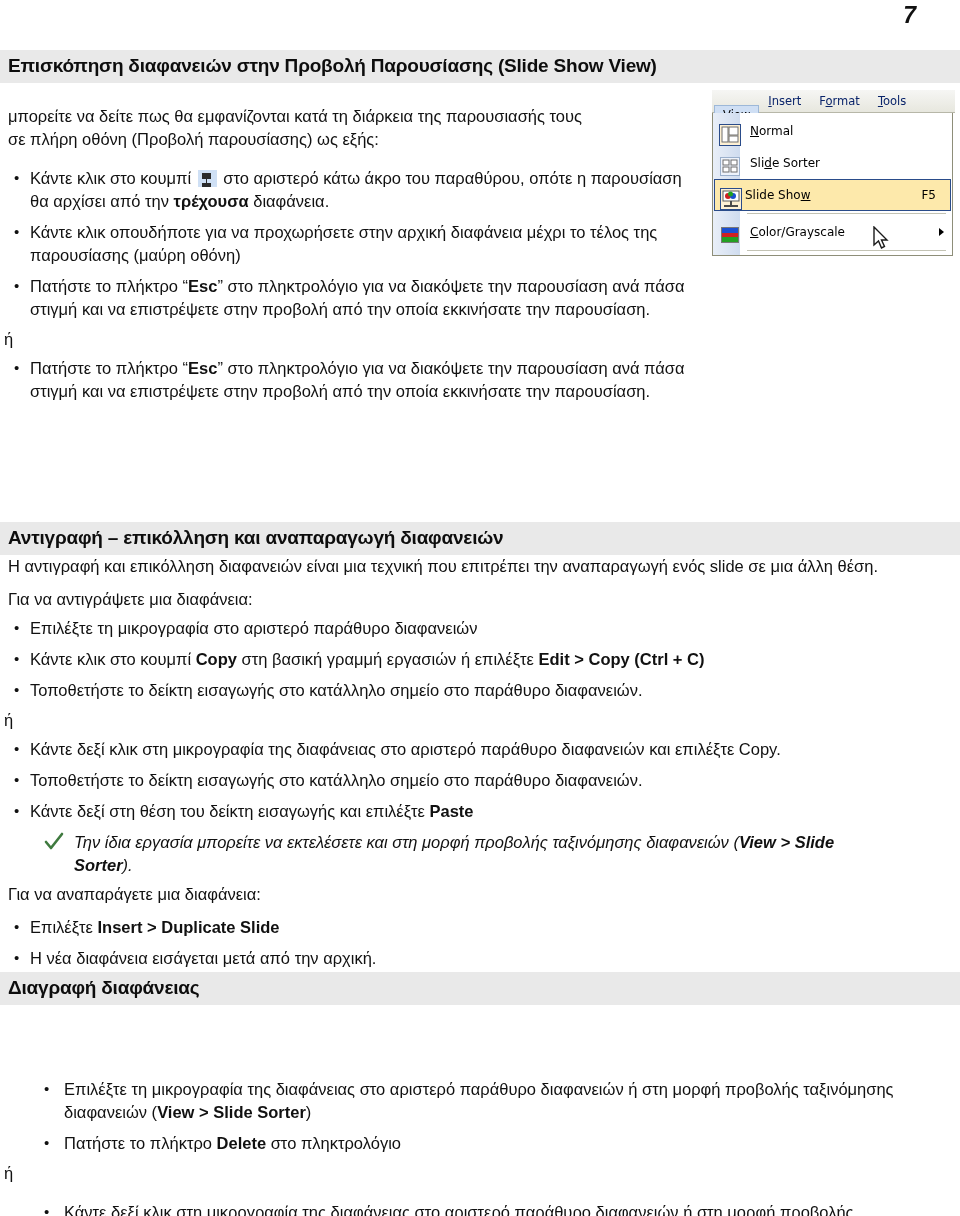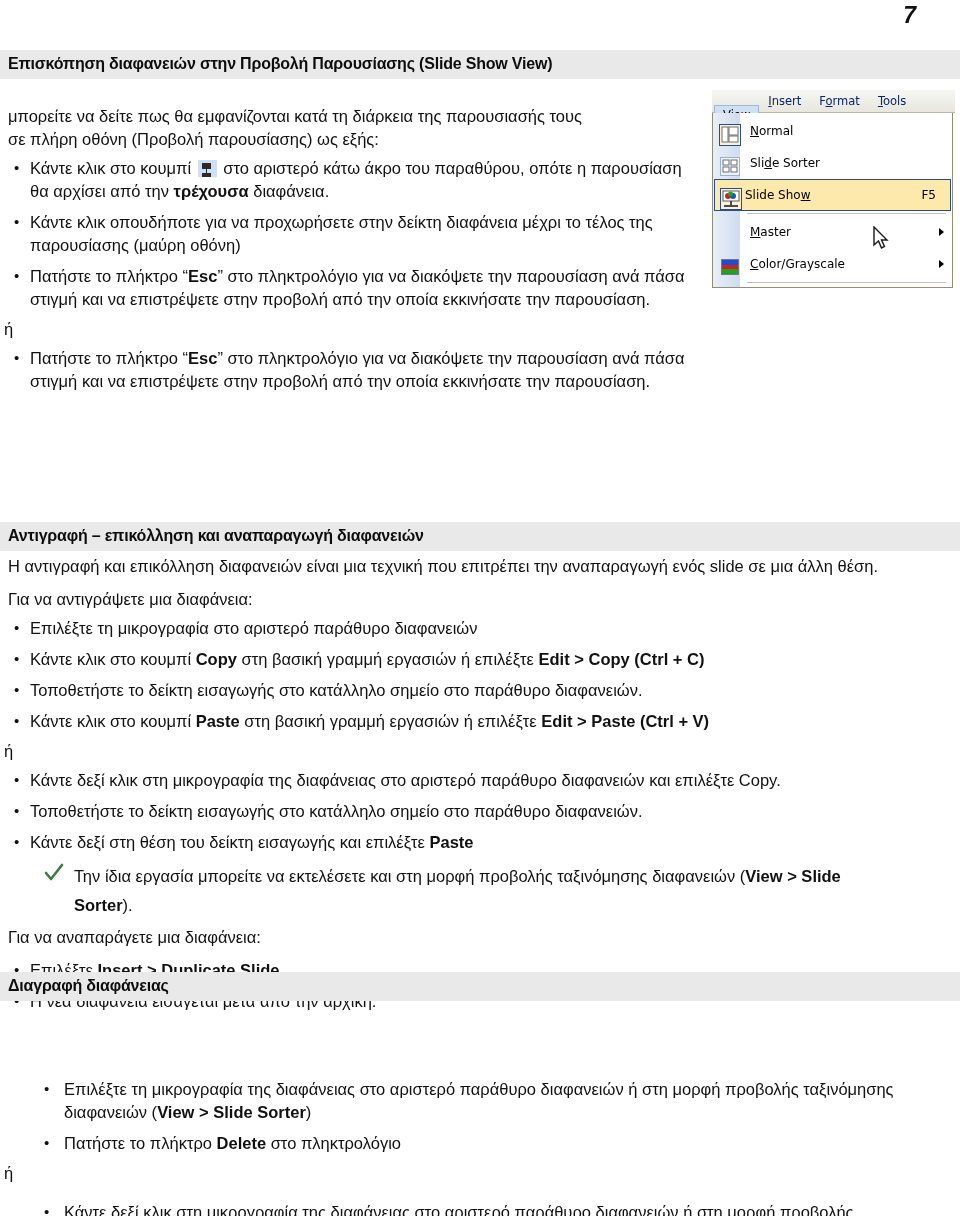--- a/index.html
+++ b/index.html
@@ -18,21 +18,21 @@
     position:absolute;top:2px;right:44px;
     font-size:23px;font-weight:bold;font-style:italic;
     color:#111;
   }
 
   
   .section-band{
     background:#e9e9e9;
     padding:5px 8px 6px 8px;
     margin:0;
-    font-size:16px;
+    font-size:19px;
     font-weight:bold;
     color:#0d0d0d;
     letter-spacing:-0.2px;
   }
 
   
   .para{
     font-size:16.5px;
     line-height:23px;
     margin:10px 0 0 8px;
@@ -94,22 +94,23 @@
                -1px 4px 0 0 #2b2b2b,0 4px 0 0 #2b2b2b,1px 4px 0 0 #2b2b2b,
                2px 4px 0 0 #2b2b2b,3px 4px 0 0 #2b2b2b,4px 4px 0 0 #2b2b2b;
   }
 
   
   .note{
     position:relative;
     margin:8px 0 0 44px;
     padding-left:30px;
     font-size:16.5px;
-    line-height:29px;
+    line-height:23px;
     width:820px;
+    font-style:italic;
   }
   .check-icon{
     position:absolute;left:0;top:1px;
     width:20px;height:20px;
   }
 
   
   .menu-shot{
     position:absolute;
     left:712px;top:90px;
@@ -222,26 +223,26 @@
   <div class="section-band" style="position:absolute;left:0;top:50px;width:944px;">Επισκόπηση διαφανειών στην Προβολή Παρουσίασης (Slide Show View)</div>
 
   <div class="top-wrap" style="position:absolute;left:0;top:105px;">
     <div class="top-col">
 
       <div class="para" style="margin-top:0;">
         <span>μπορείτε να δείτε πως θα εμφανίζονται κατά τη διάρκεια της παρουσιασής τους</span><br>
         <span>σε πλήρη οθόνη (Προβολή παρουσίασης) ως εξής:</span>
       </div>
 
-      <ul class="bul" style="margin-top:6px;">
+      <ul class="bul" style="margin-top:16px;">
         <li>
           <span>Κάντε κλικ στο κουμπί </span><span class="inline-ssicon"></span><span> στο αριστερό κάτω άκρο του παραθύρου, οπότε η παρουσίαση θα αρχίσει από την </span><b>τρέχουσα</b><span> διαφάνεια.</span>
         </li>
         <li>
-          <span>Κάντε κλικ οπουδήποτε για να προχωρήσετε στην δείκτη διαφάνεια μέχρι το τέλος της παρουσίασης (μαύρη οθόνη)</span>
+          <span>Κάντε κλικ οπουδήποτε για να προχωρήσετε στην αρχική διαφάνεια μέχρι το τέλος της παρουσίασης (μαύρη οθόνη)</span>
         </li>
         <li>
           <span>Πατήστε το πλήκτρο “</span><b>Esc</b><span>” στο πληκτρολόγιο για να διακόψετε την παρουσίαση ανά πάσα στιγμή και να επιστρέψετε στην προβολή από την οποία εκκινήσατε την παρουσίαση.</span>
         </li>
       </ul>
 
       <div class="or">ή</div>
 
       <ul class="bul" style="margin-top:8px;">
         <li>
@@ -307,24 +308,20 @@
             <rect x="10" y="13" width="2" height="4" fill="#4a4a4a"></rect>
             <rect x="4" y="17" width="14" height="2" fill="#4a4a4a"></rect>
           </svg>
         </span>
         <span class="label">Slide Sho<span class="u">w</span></span>
         <span class="shortcut">F5</span>
       </div>
 
       <div class="sep"></div>
 
-      <div class="mrow">
-        <span class="label"><span class="u">M</span>aster</span>
-        <span class="arrow"></span>
-      </div>
 
       <div class="mrow">
         <span class="glyph">
           <span class="ic-color"></span>
         </span>
         <span class="label"><span class="u">C</span>olor/Grayscale</span>
         <span class="arrow"></span>
       </div>
 
       <div class="sep"></div>
@@ -344,23 +341,20 @@
     <ul class="bul" style="">
       <li>
         <span>Επιλέξτε τη μικρογραφία στο αριστερό παράθυρο διαφανειών</span>
       </li>
       <li>
         <span>Κάντε κλικ στο κουμπί </span><b>Copy</b><span> στη βασική γραμμή εργασιών ή επιλέξτε </span><b>Edit &gt; Copy (Ctrl + C)</b>
       </li>
       <li>
         <span>Τοποθετήστε το δείκτη εισαγωγής στο κατάλληλο σημείο στο παράθυρο διαφανειών.</span>
       </li>
-      <li>
-        <span>Κάντε κλικ στο κουμπί </span><b>Paste</b><span> στη βασική γραμμή εργασιών ή επιλέξτε </span><b>Edit &gt; Paste (Ctrl + V)</b>
-      </li>
     </ul>
 
     <div class="or">ή</div>
 
     <ul class="bul" style="margin-top:8px;">
       <li>
         <span>Κάντε δεξί κλικ στη μικρογραφία της διαφάνειας στο αριστερό παράθυρο διαφανειών και επιλέξτε Copy.</span>
       </li>
       <li>
         <span>Τοποθετήστε το δείκτη εισαγωγής στο κατάλληλο σημείο στο παράθυρο διαφανειών.</span>

